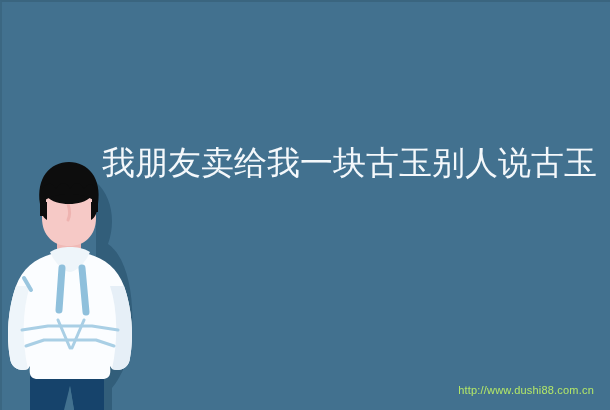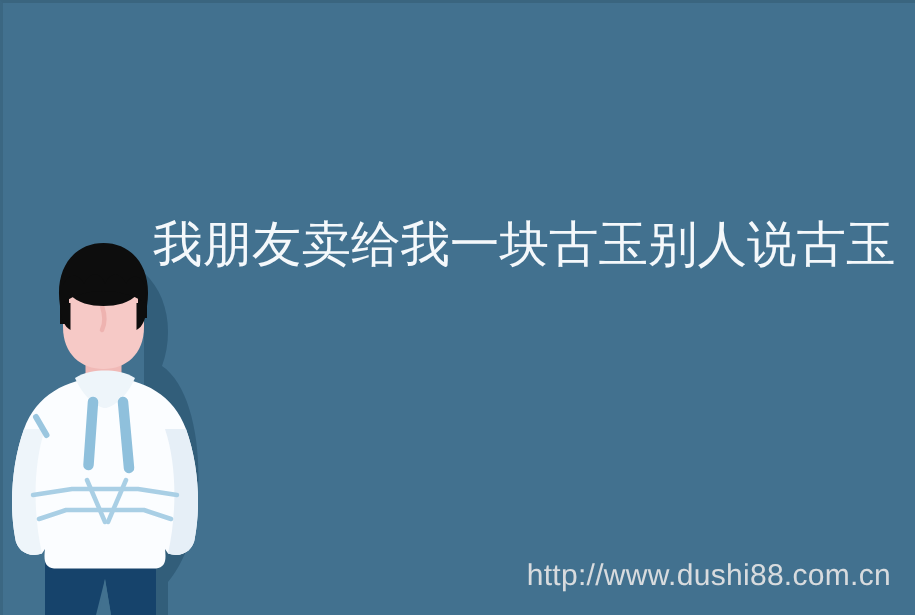--- a/index.html
+++ b/index.html
@@ -41,23 +41,23 @@
     z-index: 30;
     text-align: right;
   }
   .headline .ln { display: block; }
 
   
   .watermark {
     position: absolute;
     right: 16px;
     bottom: 14px;
-    color: #e5e5e5;
+    color: #bef264;
     opacity: .92;
-    font-size: 20px;
+    font-size: 11px;
     letter-spacing: .2px;
     white-space: nowrap;
     z-index: 30;
   }
 
   
   .figure {
     position: absolute;
     left: 0px;
     top: 160px;

